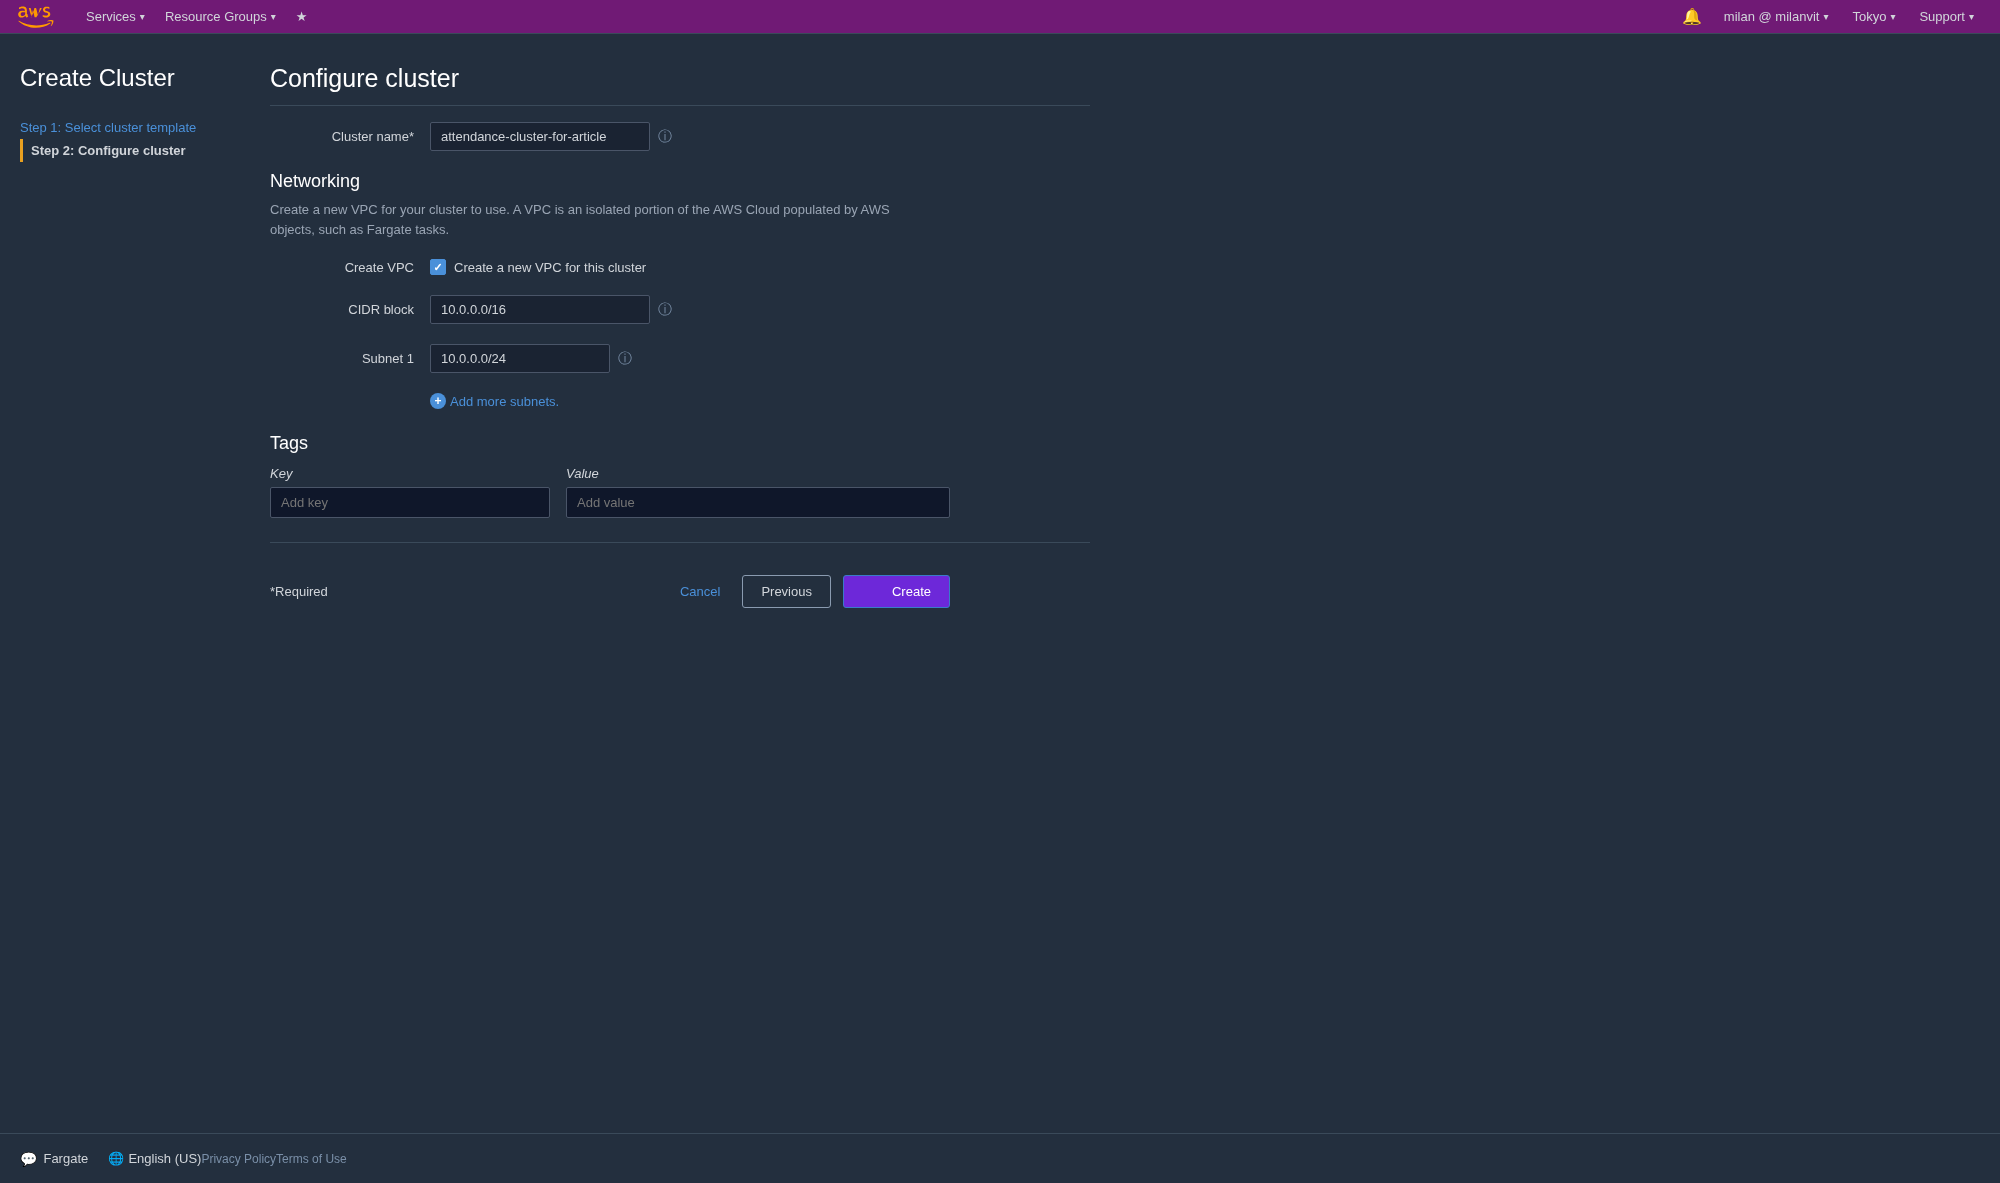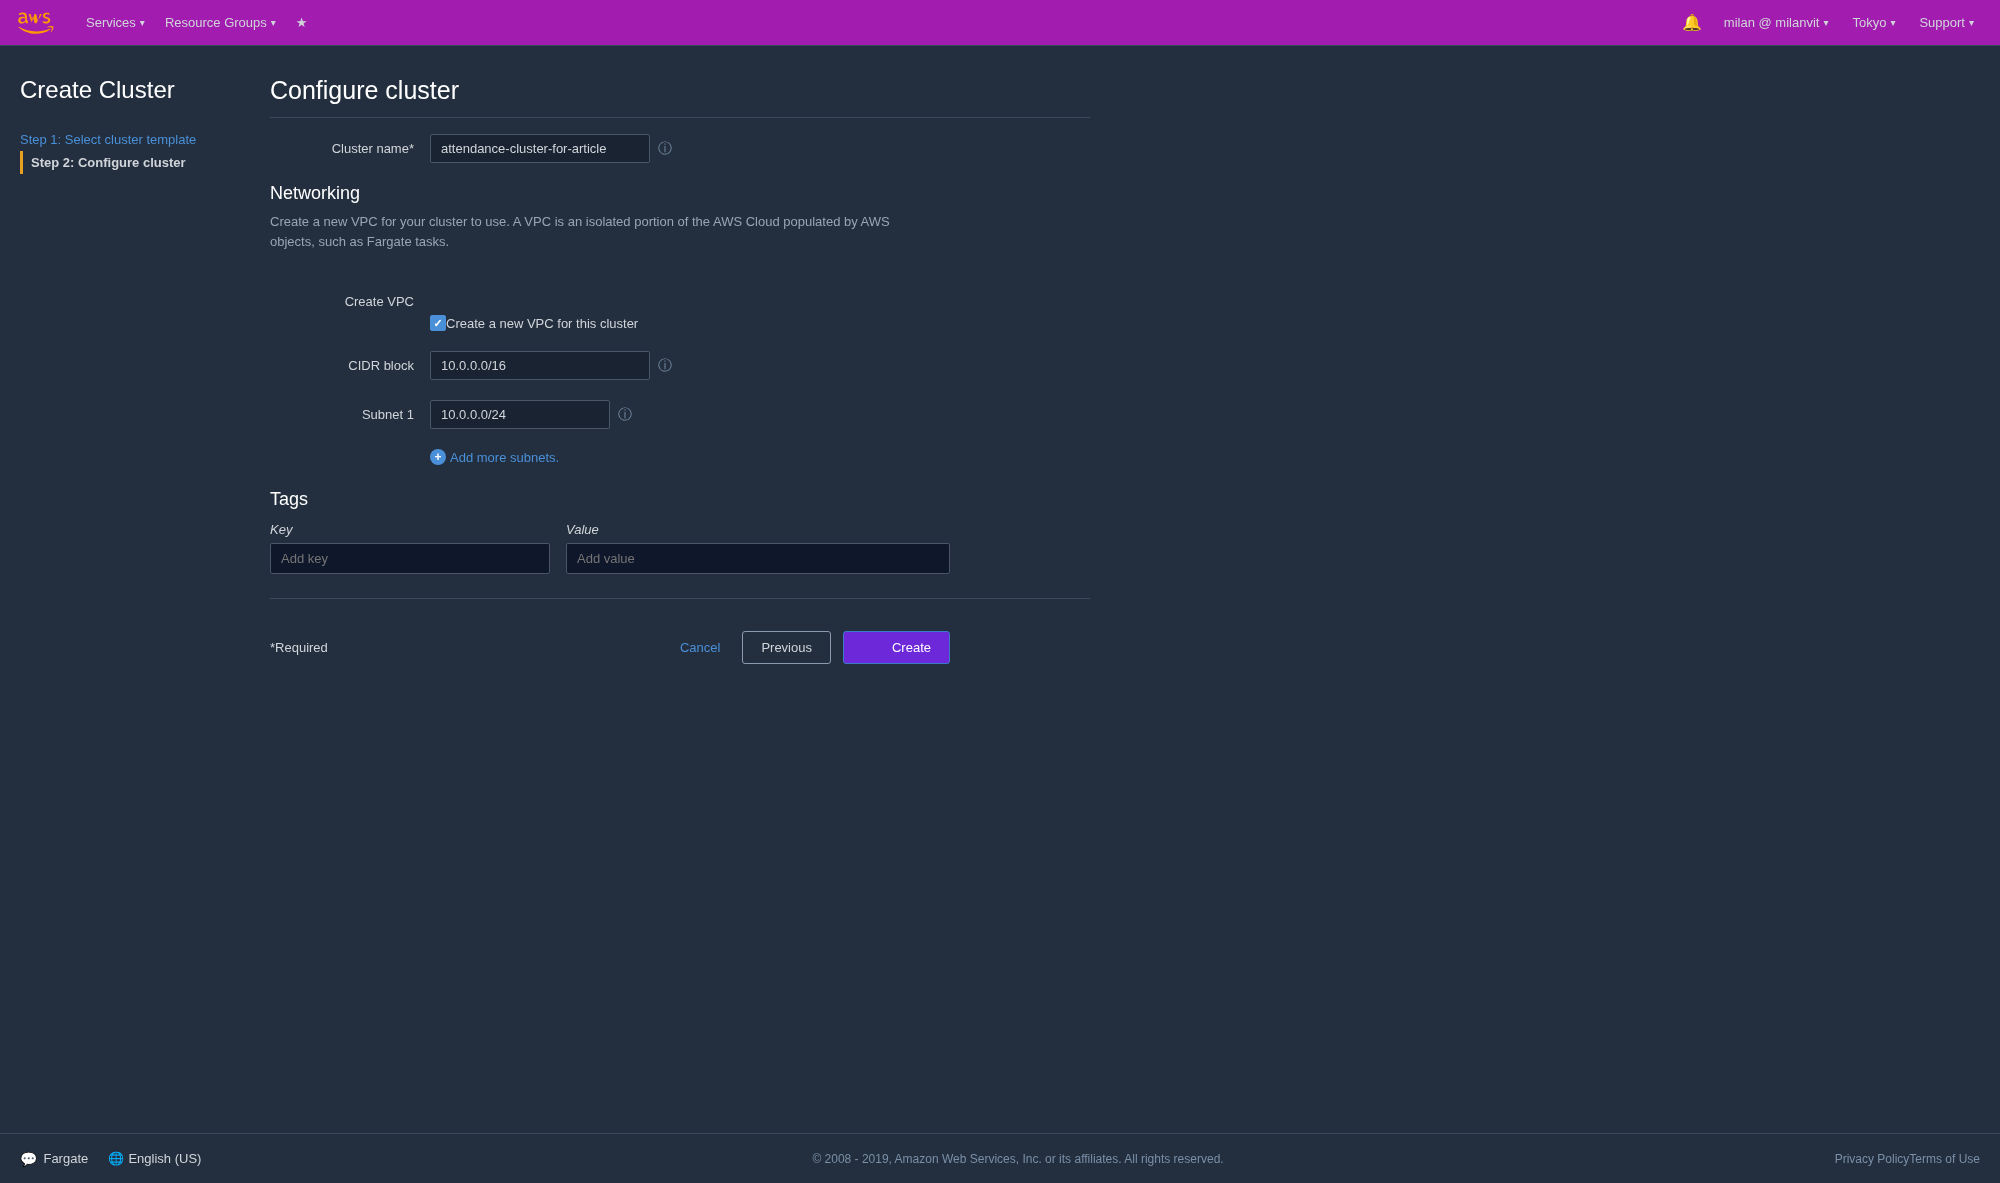--- a/index.html
+++ b/index.html
@@ -8,23 +8,23 @@
       background-color: #232f3e;
       color: #d1d5da;
       font-size: 14px;
       min-height: 1183px;
       display: flex;
       flex-direction: column;
     }
 
     
     .top-nav {
-      background-color: #a21caf;
+      background-color: #701a75;
       border-bottom: 1px solid #3a4a5a;
-      height: 46px;
+      height: 34px;
       display: flex;
       align-items: center;
       padding: 0 16px;
       flex-shrink: 0;
     }
     .nav-logo {
       display: flex;
       align-items: center;
       margin-right: 20px;
     }
@@ -145,21 +145,21 @@
       color: #9aa5b4;
       font-size: 13px;
       margin-bottom: 20px;
       max-width: 660px;
       line-height: 1.5;
     }
 
     .checkbox-row {
       display: flex;
       align-items: flex-end;
-      margin-top: 44px;
+      gap: 8px;
     }
     .checkbox-custom {
       width: 16px;
       height: 16px;
       background-color: #4a90d9;
       border: 1px solid #4a90d9;
       border-radius: 2px;
       display: flex;
       align-items: center;
       justify-content: center;
@@ -464,18 +464,17 @@
 
 <footer class="bottom-bar">
   <div class="feedback-btn">
     <span class="feedback-icon">💬</span>
     <span>Fargate</span>
   </div>
   <div class="lang-selector">
     <span>🌐</span>
     <span>English (US)</span>
   </div>
-  <span class="copyright">© 2008 - 2019, Amazon Web Services, Inc. or its affiliates. All rights reserved.</span>
   <div class="footer-links">
     <span class="footer-link">Privacy Policy</span>
     <span class="footer-link">Terms of Use</span>
   </div>
 </footer>
 
 </body></html>

